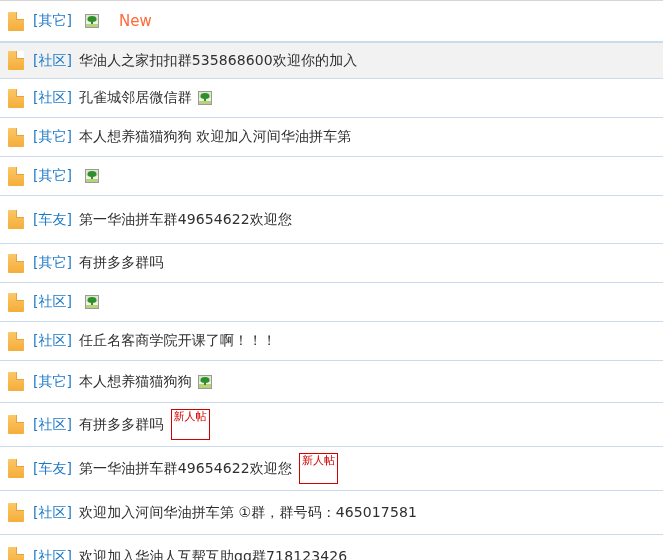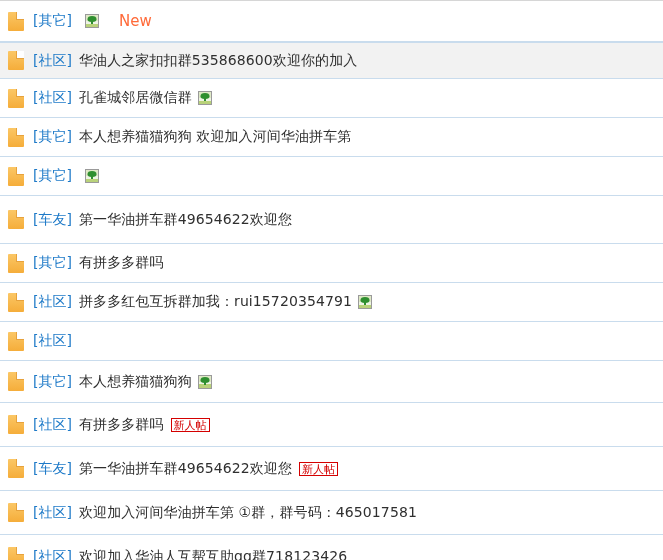--- a/index.html
+++ b/index.html
@@ -128,21 +128,21 @@
 
   .newbie-badge {
     flex: 0 0 auto;
     display: inline-block;
     margin-left: 7px;
     padding: 0 2px;
     border: 1px solid #d40000;
     color: #d40000;
     font-size: 11px;
     line-height: 13px;
-    height: 14px;
+    height: 31px;
     vertical-align: middle;
   }
 </style>
 </head>
 <body>
 
 <div id="thread-list">
     <div class="thread-row h-40">
       <span class="doc-icon"></span>
       <a class="cat-link">[其它]</a>
@@ -191,31 +191,31 @@
       <a class="title-link">第一华油拼车群49654622欢迎您</a>
     </div>
     <div class="thread-row h-39">
       <span class="doc-icon"></span>
       <a class="cat-link">[其它]</a>
       <a class="title-link">有拼多多群吗</a>
     </div>
     <div class="thread-row h-39">
       <span class="doc-icon"></span>
       <a class="cat-link">[社区]</a>
-      <a class="title-link">拼多多红包互拆群加我：rui15720354791</a>
-      <span class="attach-icon">
-        <span class="sky"></span>
-        <span class="ground"></span>
-        <span class="canopy"></span>
-        <span class="trunk"></span>
-      </span>
-    </div>
-    <div class="thread-row h-39">
-      <span class="doc-icon"></span>
-      <a class="cat-link">[社区]</a>
+      <span class="attach-icon">
+        <span class="sky"></span>
+        <span class="ground"></span>
+        <span class="canopy"></span>
+        <span class="trunk"></span>
+      </span>
+    </div>
+    <div class="thread-row h-39">
+      <span class="doc-icon"></span>
+      <a class="cat-link">[社区]</a>
+      <a class="title-link">任丘名客商学院开课了啊！！！</a>
     </div>
     <div class="thread-row h-42">
       <span class="doc-icon"></span>
       <a class="cat-link">[其它]</a>
       <a class="title-link">本人想养猫猫狗狗</a>
       <span class="attach-icon">
         <span class="sky"></span>
         <span class="ground"></span>
         <span class="canopy"></span>
         <span class="trunk"></span>

